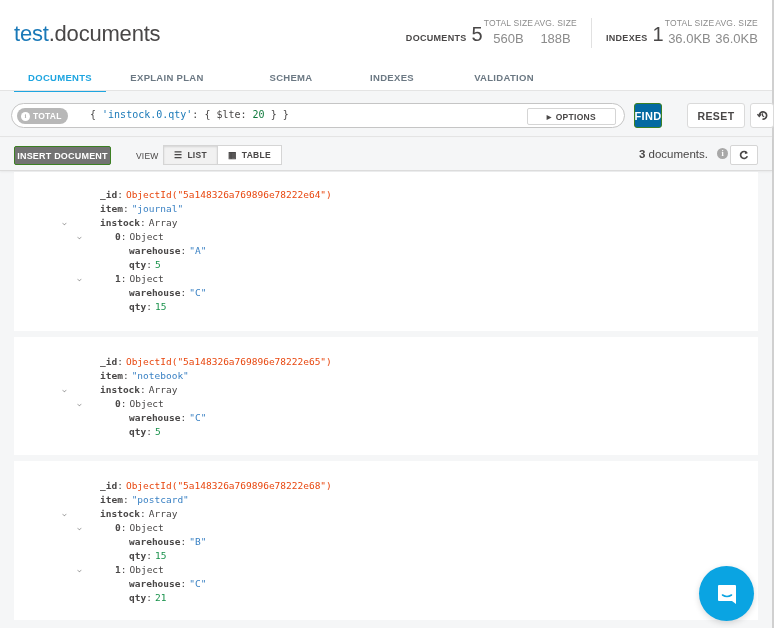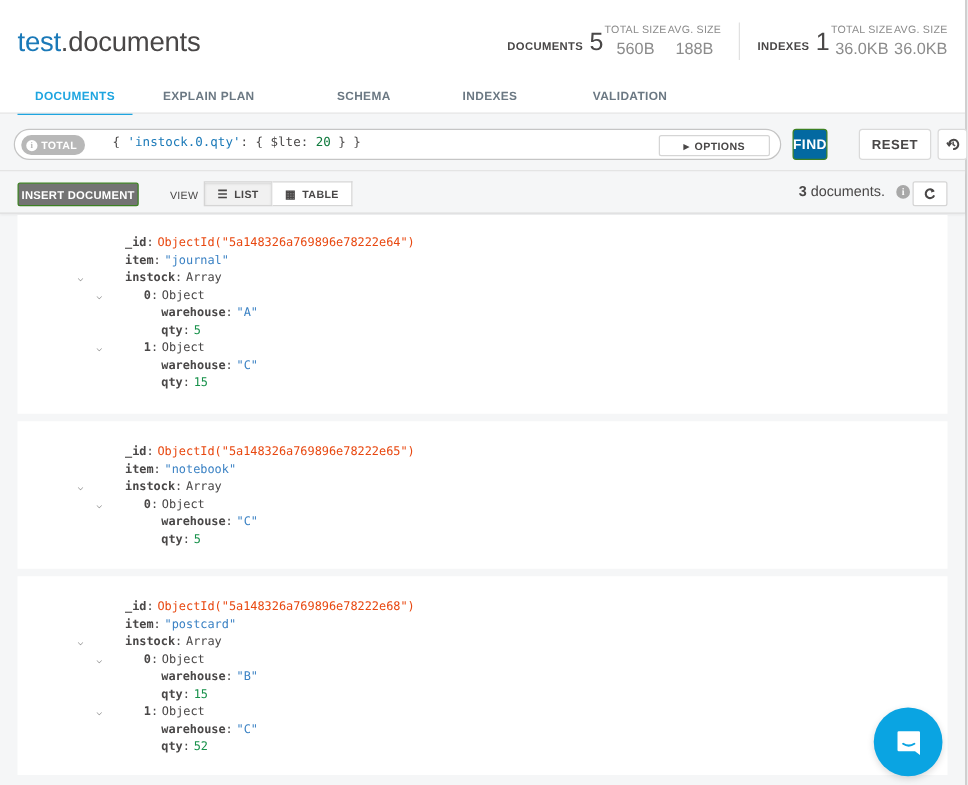--- a/index.html
+++ b/index.html
@@ -185,21 +185,21 @@
 
     <div class="doc d3">
       <div class="line" style="padding-left:57px"><span class="key">_id</span><span class="colon">:</span><span class="v-oid">ObjectId("5a148326a769896e78222e68")</span></div>
       <div class="line" style="padding-left:57px"><span class="key">item</span><span class="colon">:</span><span class="v-str">"postcard"</span></div>
       <div class="line" style="padding-left:57px"><span class="caret" style="left:48px">⌵</span><span class="key">instock</span><span class="colon">:</span><span class="v-type">Array</span></div>
       <div class="line" style="padding-left:72px"><span class="caret" style="left:63px">⌵</span><span class="key">0</span><span class="colon">:</span><span class="v-type">Object</span></div>
       <div class="line" style="padding-left:86px"><span class="key">warehouse</span><span class="colon">:</span><span class="v-str">"B"</span></div>
       <div class="line" style="padding-left:86px"><span class="key">qty</span><span class="colon">:</span><span class="v-num">15</span></div>
       <div class="line" style="padding-left:72px"><span class="caret" style="left:63px">⌵</span><span class="key">1</span><span class="colon">:</span><span class="v-type">Object</span></div>
       <div class="line" style="padding-left:86px"><span class="key">warehouse</span><span class="colon">:</span><span class="v-str">"C"</span></div>
-      <div class="line" style="padding-left:86px"><span class="key">qty</span><span class="colon">:</span><span class="v-num">52</span></div>
+      <div class="line" style="padding-left:86px"><span class="key">qty</span><span class="colon">:</span><span class="v-num">21</span></div>
     </div>
   </div>
 
   <div class="chat">
     <svg width="24" height="24" viewBox="0 0 24 24">
       <path d="M4 3 H20 Q21 3 21 4 V22 L17 19 H4 Q3 19 3 18 V4 Q3 3 4 3 Z" fill="#fff"></path>
       <path d="M7.5 13 Q12 16 16.5 13" fill="none" stroke="#0aa4e2" stroke-width="1.6" stroke-linecap="round"></path>
     </svg>
   </div>
 </div>

